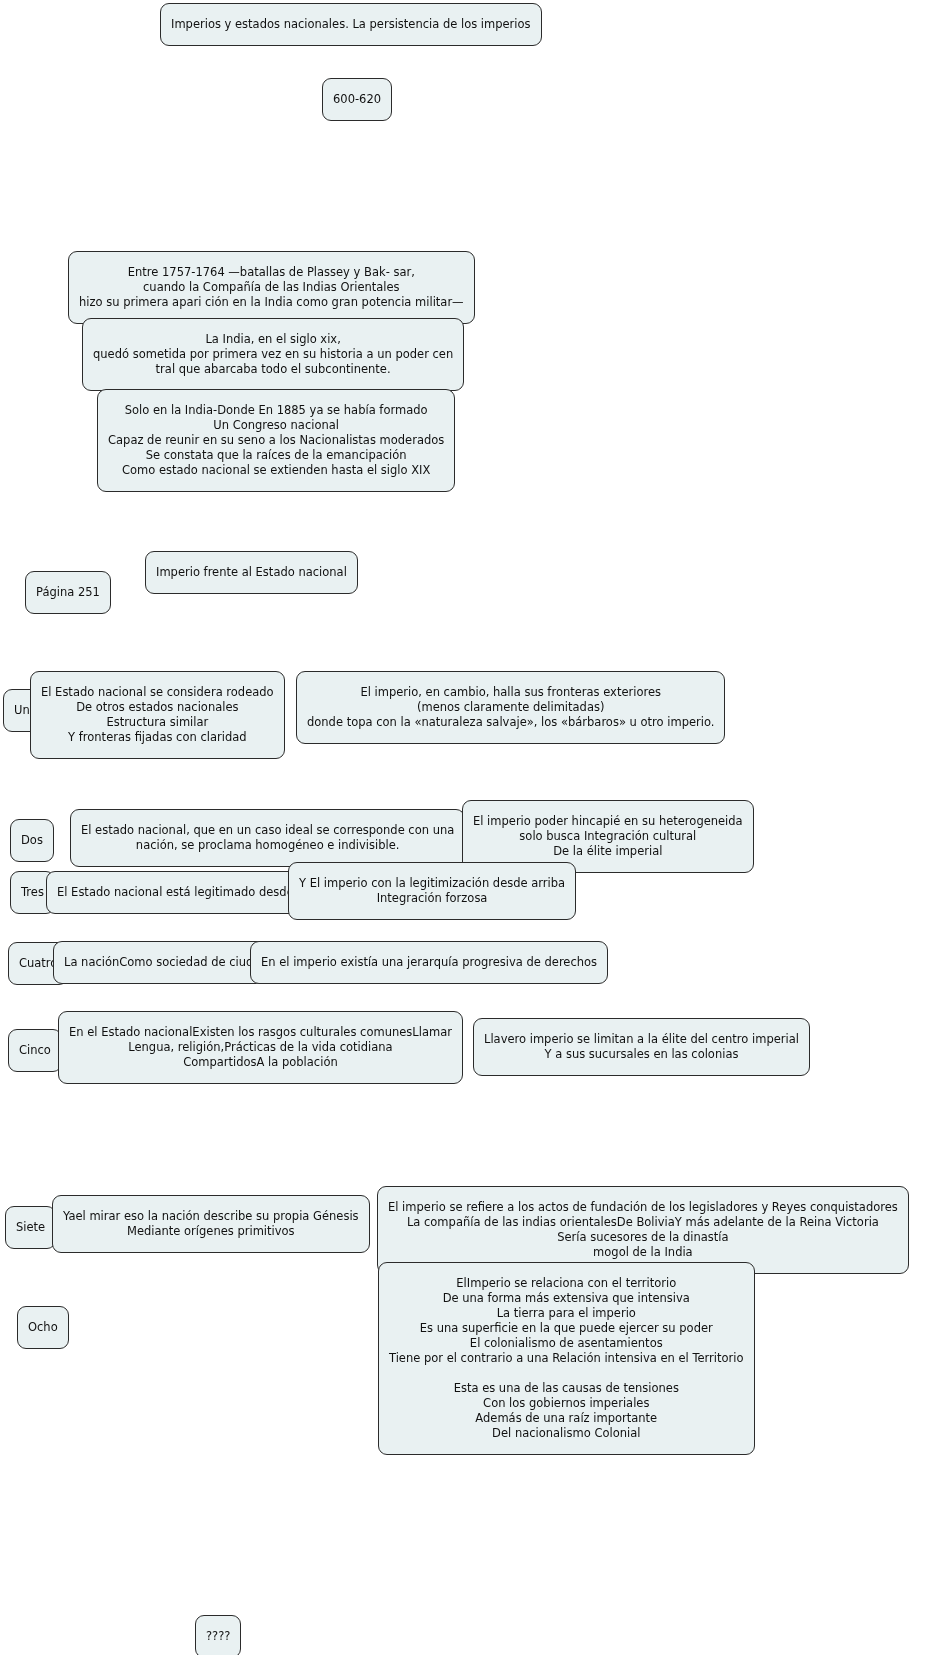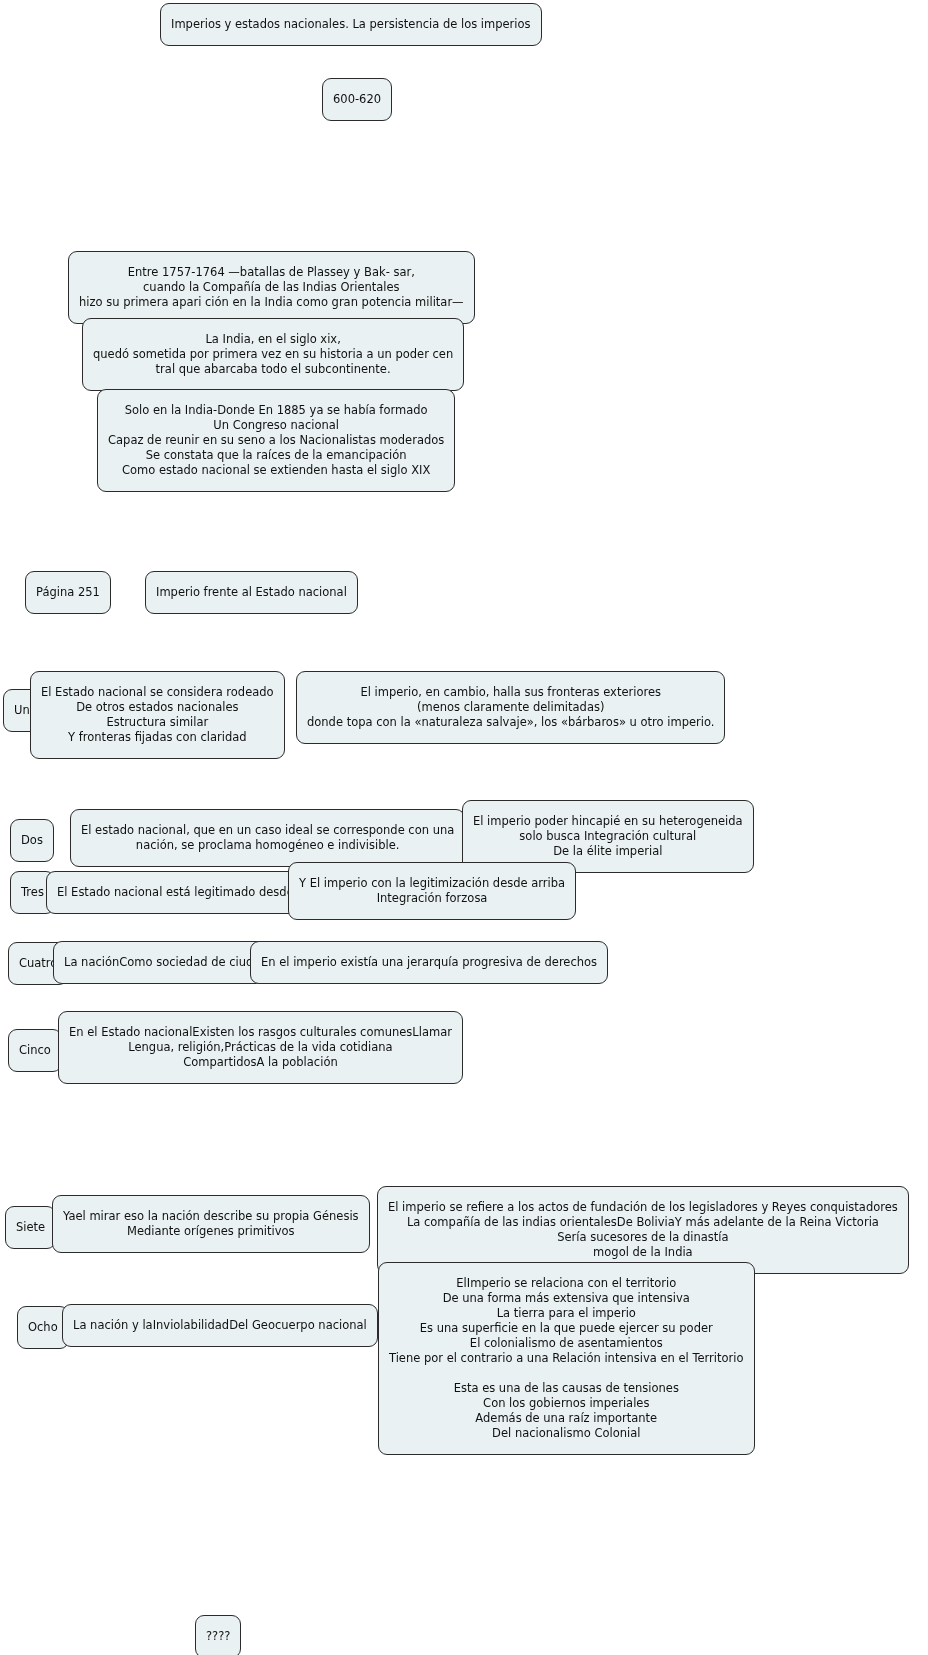--- a/index.html
+++ b/index.html
@@ -54,21 +54,21 @@
   <div class="node" style="left:82px;top:318px;">La India, en el siglo xix,
 quedó sometida por primera vez en su historia a un poder cen
 tral que abarcaba todo el subcontinente.</div>
   <div class="node" style="left:97px;top:389px;">Solo en la India-Donde En 1885 ya se había formado
 Un Congreso nacional
 Capaz de reunir en su seno a los Nacionalistas moderados
 Se constata que la raíces de la emancipación
 Como estado nacional se extienden hasta el siglo XIX</div>
 
   <div class="node" style="left:25px;top:571px;">Página 251</div>
-  <div class="node" style="left:145px;top:571px;">Imperio frente al Estado nacional</div>
+  <div class="node" style="left:145px;top:551px;">Imperio frente al Estado nacional</div>
 
   <div class="node behind" style="left:3px;top:689px;">Uno</div>
   <div class="node front" style="left:30px;top:671px;">El Estado nacional se considera rodeado
 De otros estados nacionales
 Estructura similar
 Y fronteras fijadas con claridad</div>
   <div class="node wide" style="left:296px;top:671px;">El imperio, en cambio, halla sus fronteras exteriores
 (menos claramente delimitadas)
 donde topa con la «naturaleza salvaje», los «bárbaros» u otro imperio.</div>
 
@@ -85,31 +85,32 @@
 Integración forzosa</div>
 
   <div class="node" style="left:8px;top:942px;">Cuatro</div>
   <div class="node" style="left:53px;top:941px;">La naciónComo sociedad de ciudadanos</div>
   <div class="node" style="left:250px;top:941px;">En el imperio existía una jerarquía progresiva de derechos</div>
 
   <div class="node" style="left:8px;top:1029px;">Cinco</div>
   <div class="node" style="left:58px;top:1011px;">En el Estado nacionalExisten los rasgos culturales comunesLlamar
 Lengua, religión,Prácticas de la vida cotidiana
 CompartidosA la población</div>
+  <div class="node" style="left:473px;top:1018px;">Llavero imperio se limitan a la élite del centro imperial
+Y a sus sucursales en las colonias</div>
 
   <div class="node" style="left:5px;top:1206px;">Siete</div>
   <div class="node" style="left:52px;top:1195px;">Yael mirar eso la nación describe su propia Génesis
 Mediante orígenes primitivos</div>
   <div class="node wide" style="left:377px;top:1186px;">El imperio se refiere a los actos de fundación de los legisladores y Reyes conquistadores
 La compañía de las indias orientalesDe BoliviaY más adelante de la Reina Victoria
 Sería sucesores de la dinastía
 mogol de la India</div>
 
   <div class="node" style="left:17px;top:1306px;">Ocho</div>
-  <div class="node" style="left:62px;top:1304px;">La nación y laInviolabilidadDel Geocuerpo nacional</div>
   <div class="node" style="left:378px;top:1262px;">ElImperio se relaciona con el territorio
 De una forma más extensiva que intensiva
 La tierra para el imperio
 Es una superficie en la que puede ejercer su poder
 El colonialismo de asentamientos
 Tiene por el contrario a una Relación intensiva en el Territorio
 
 Esta es una de las causas de tensiones
 Con los gobiernos imperiales
 Además de una raíz importante

